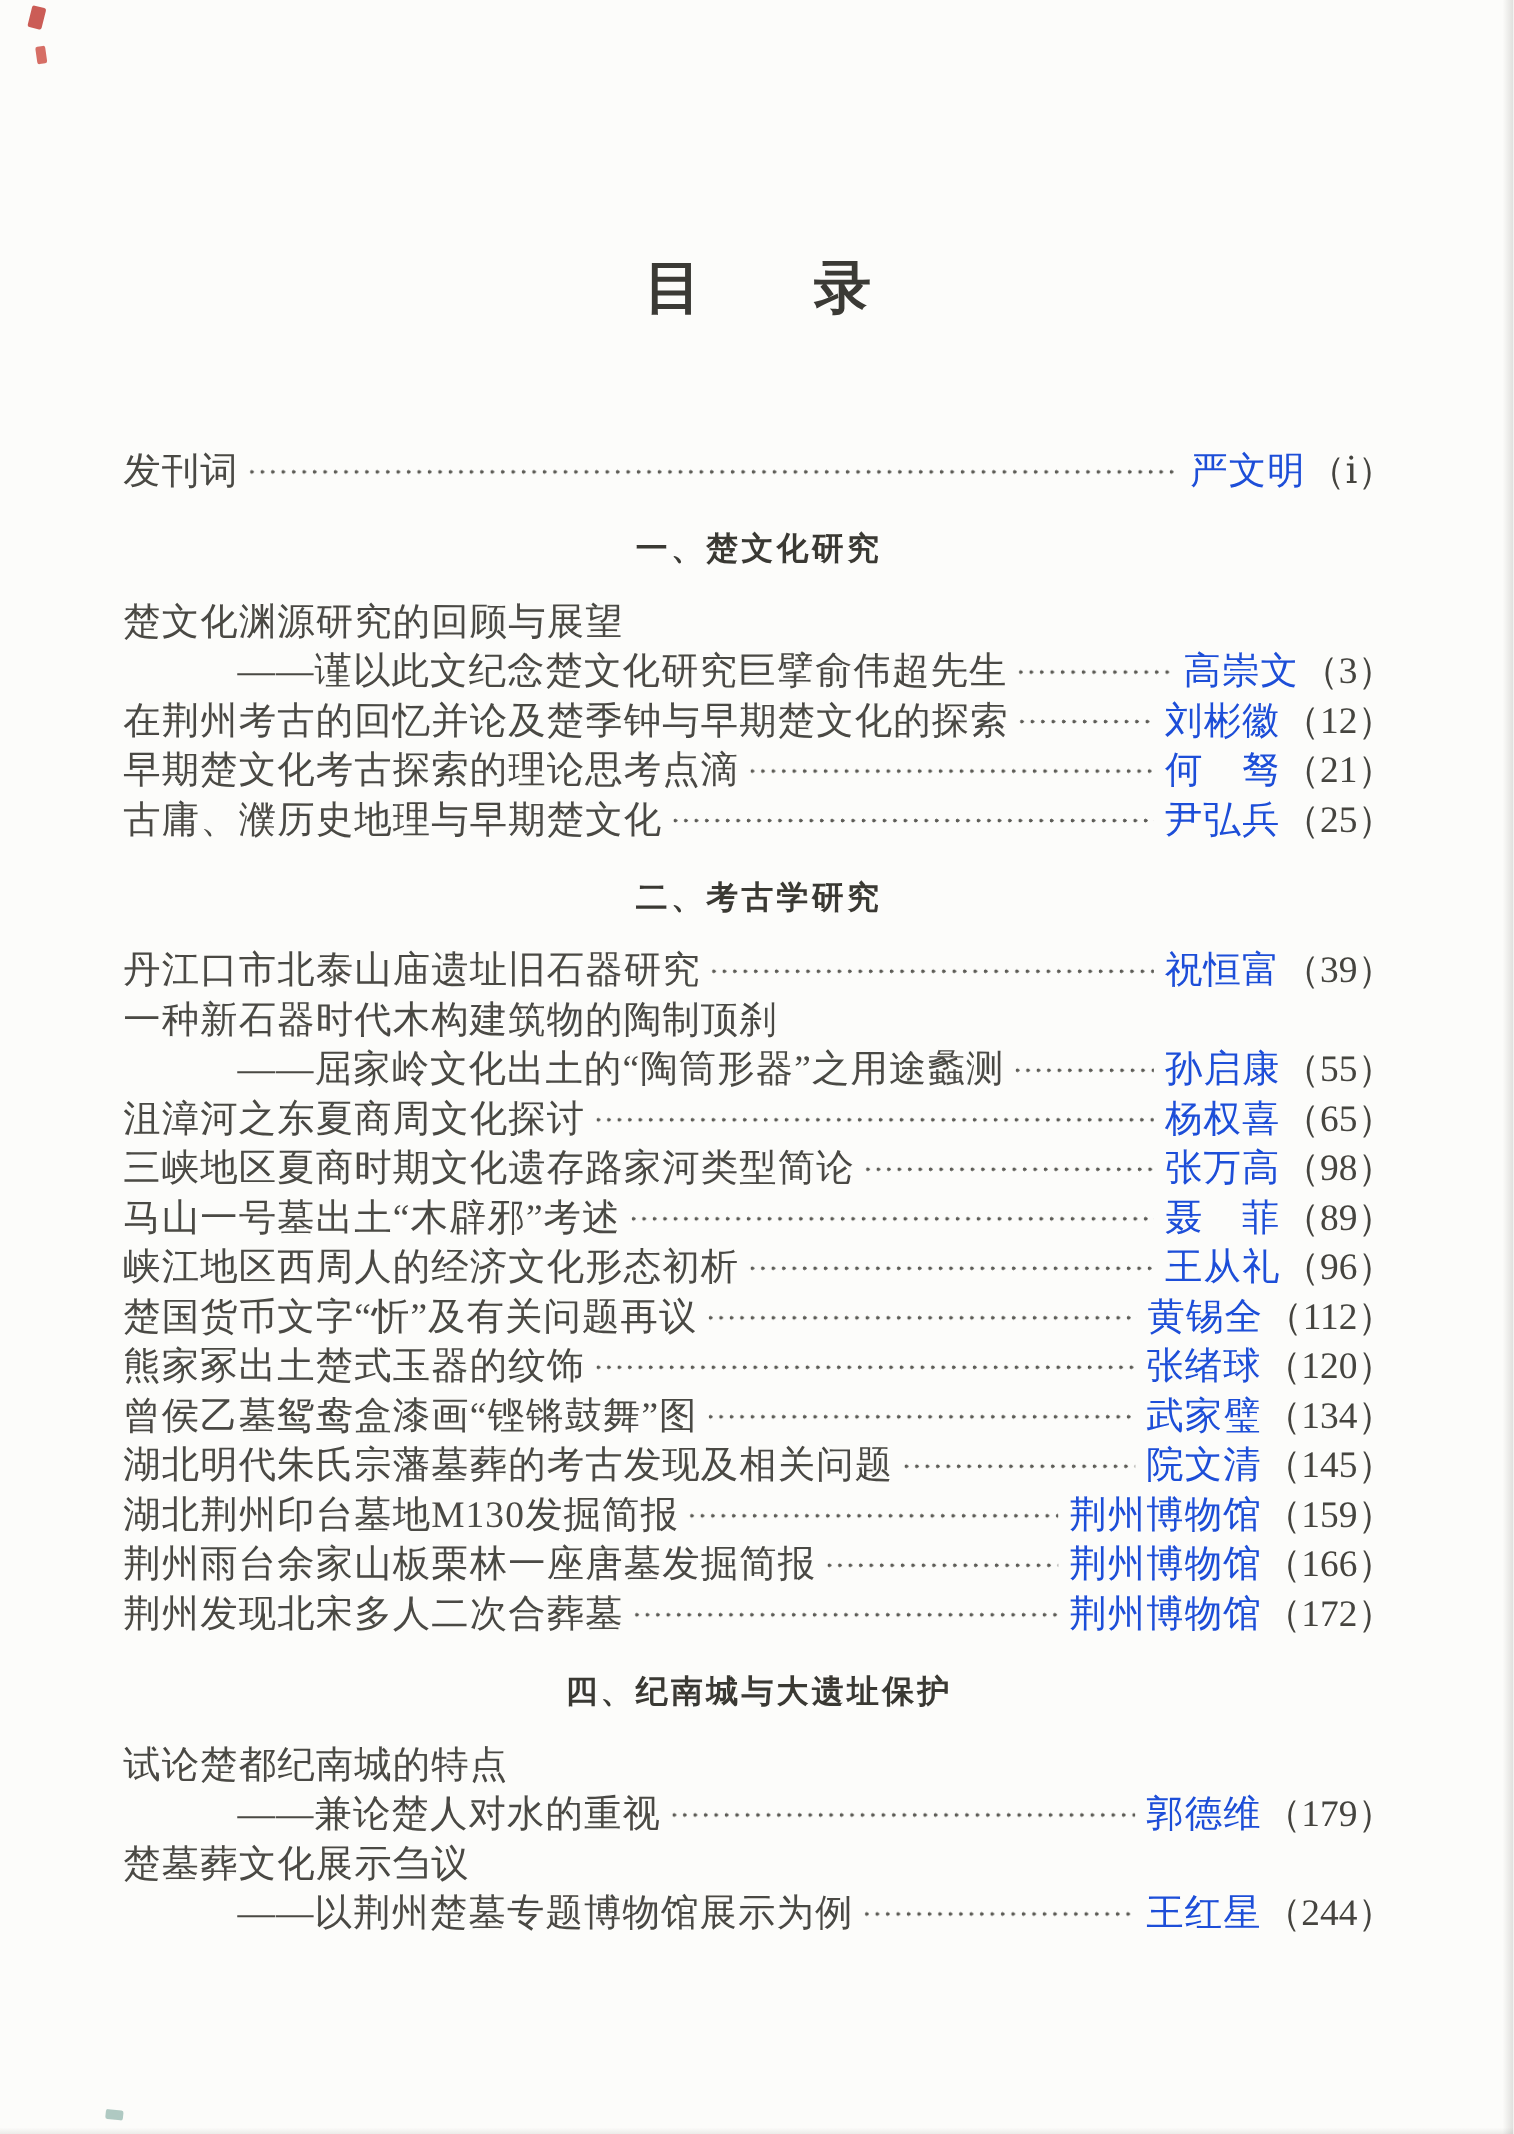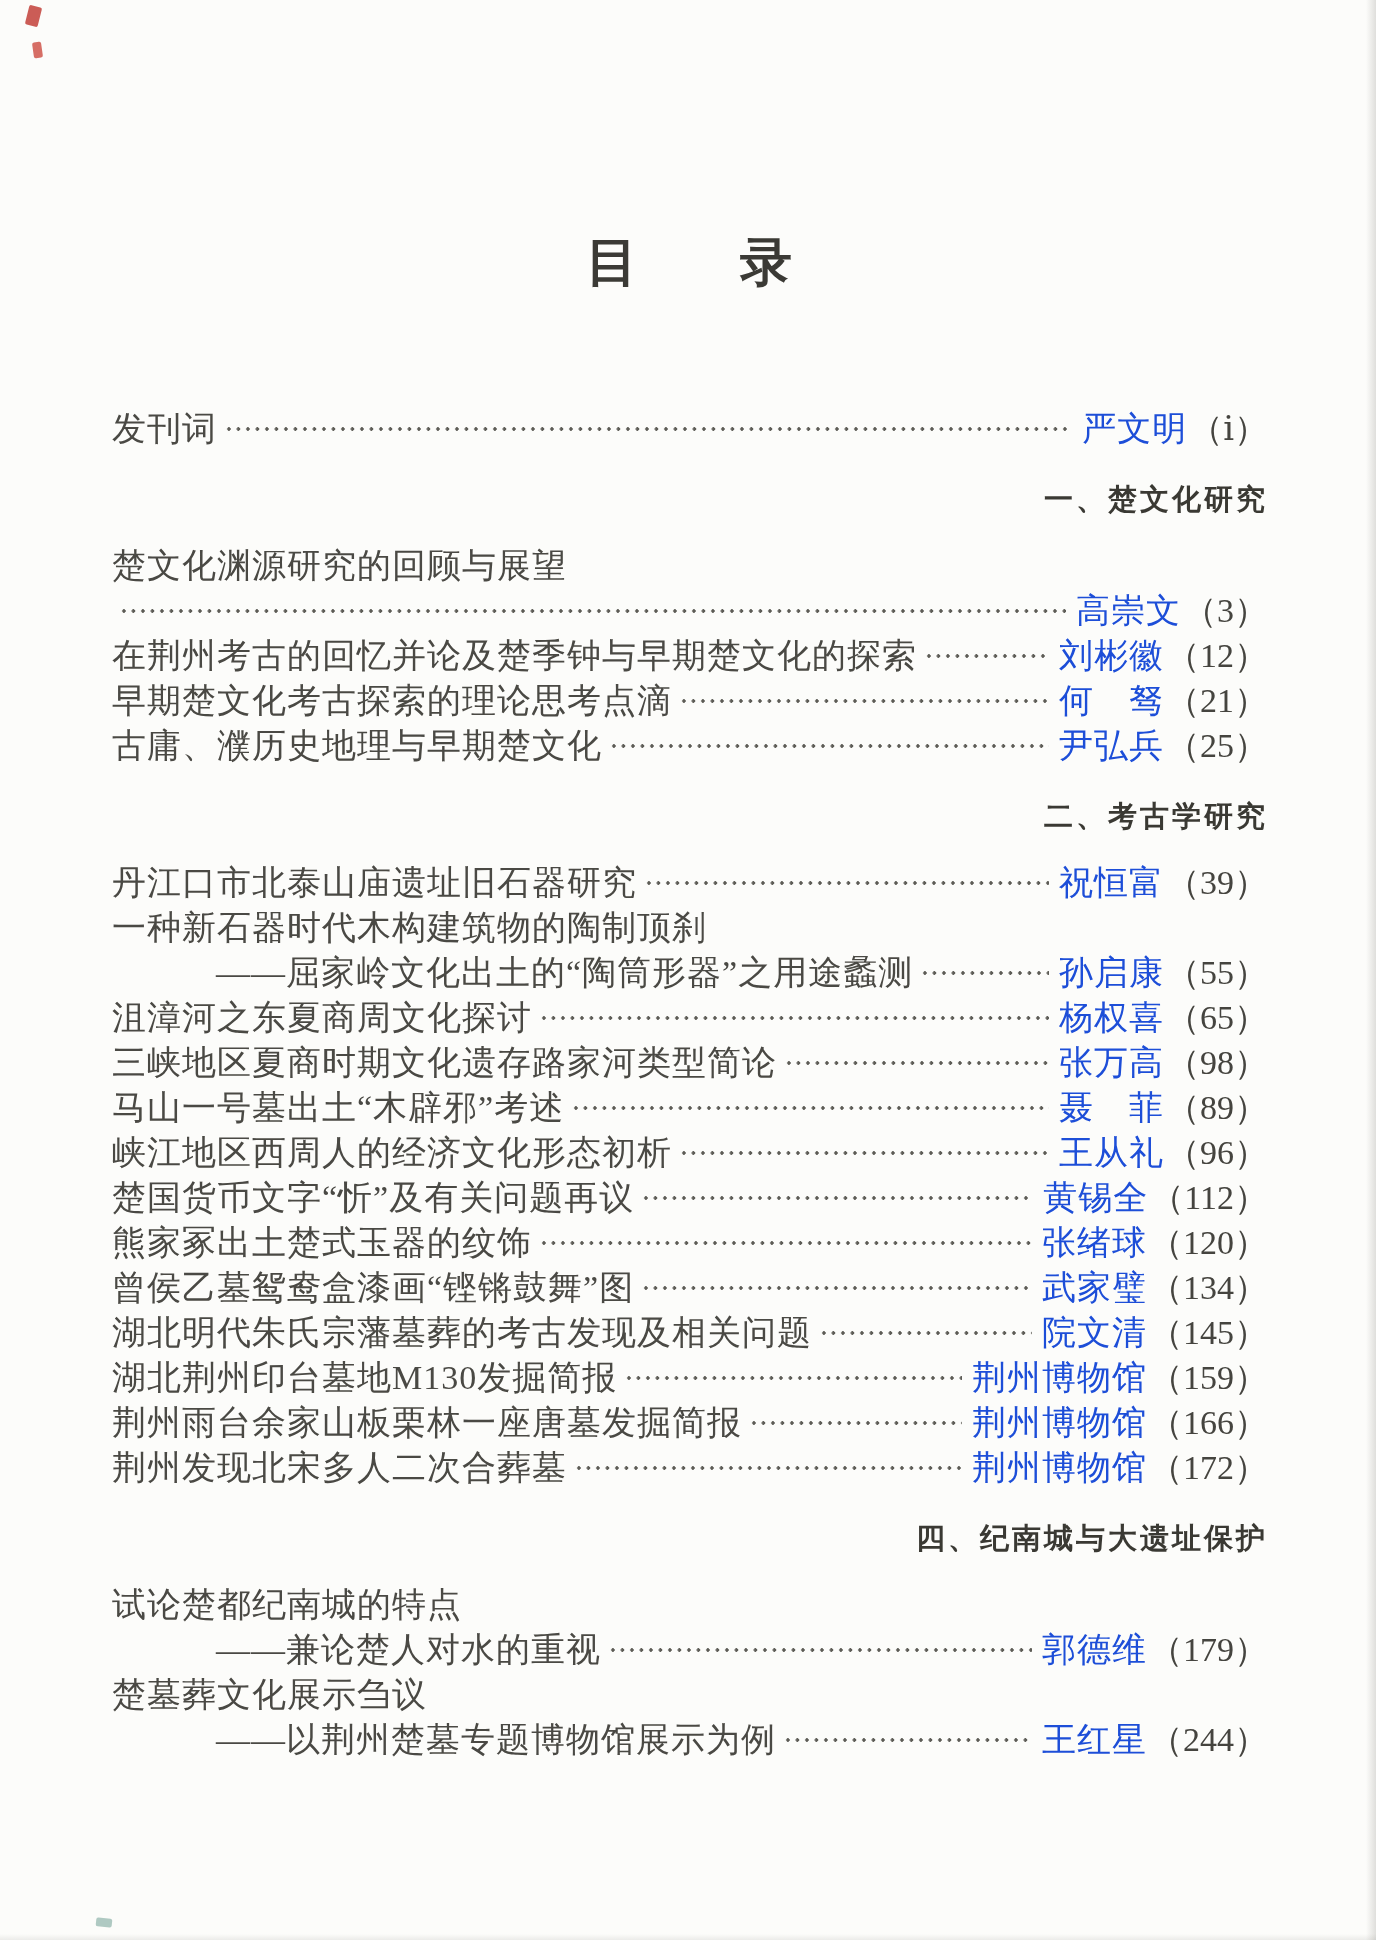--- a/index.html
+++ b/index.html
@@ -62,21 +62,21 @@
     background-image:radial-gradient(circle at 4px 4px, #5d5c56 1.6px, rgba(0,0,0,0) 1.9px);
     background-size:9.5px 8px;
     background-repeat:repeat-x;
     background-position:0 50%;
   }
   .author { white-space:nowrap; letter-spacing:1px; color:#1d4ed8; }
   .pg { white-space:nowrap; margin-left:2px; color:#45443f; }
   .section-heading {
     height:44px; line-height:44px;
     margin:26px 0 22px 0;
-    text-align:right;
+    text-align:center;
     font-family:"Liberation Sans","DejaVu Sans",sans-serif;
     font-weight:700;
     font-size:29px;
     letter-spacing:3px;
     color:#3a3933;
   }
 </style>
 </head>
 <body>
 
@@ -102,20 +102,21 @@
         <span class="author">严文明</span>
         <span class="pg">（ⅰ）</span>
       </div>
 
       <div class="section-heading">一、楚文化研究</div>
 
       <div class="row">
         <span class="t">楚文化渊源研究的回顾与展望</span>
       </div>
       <div class="row cont">
+        <span class="t">——谨以此文纪念楚文化研究巨擘俞伟超先生</span>
         <span class="dots"></span>
         <span class="author">高崇文</span>
         <span class="pg">（3）</span>
       </div>
 
       <div class="row">
         <span class="t">在荆州考古的回忆并论及楚季钟与早期楚文化的探索</span>
         <span class="dots"></span>
         <span class="author">刘彬徽</span>
         <span class="pg">（12）</span>

